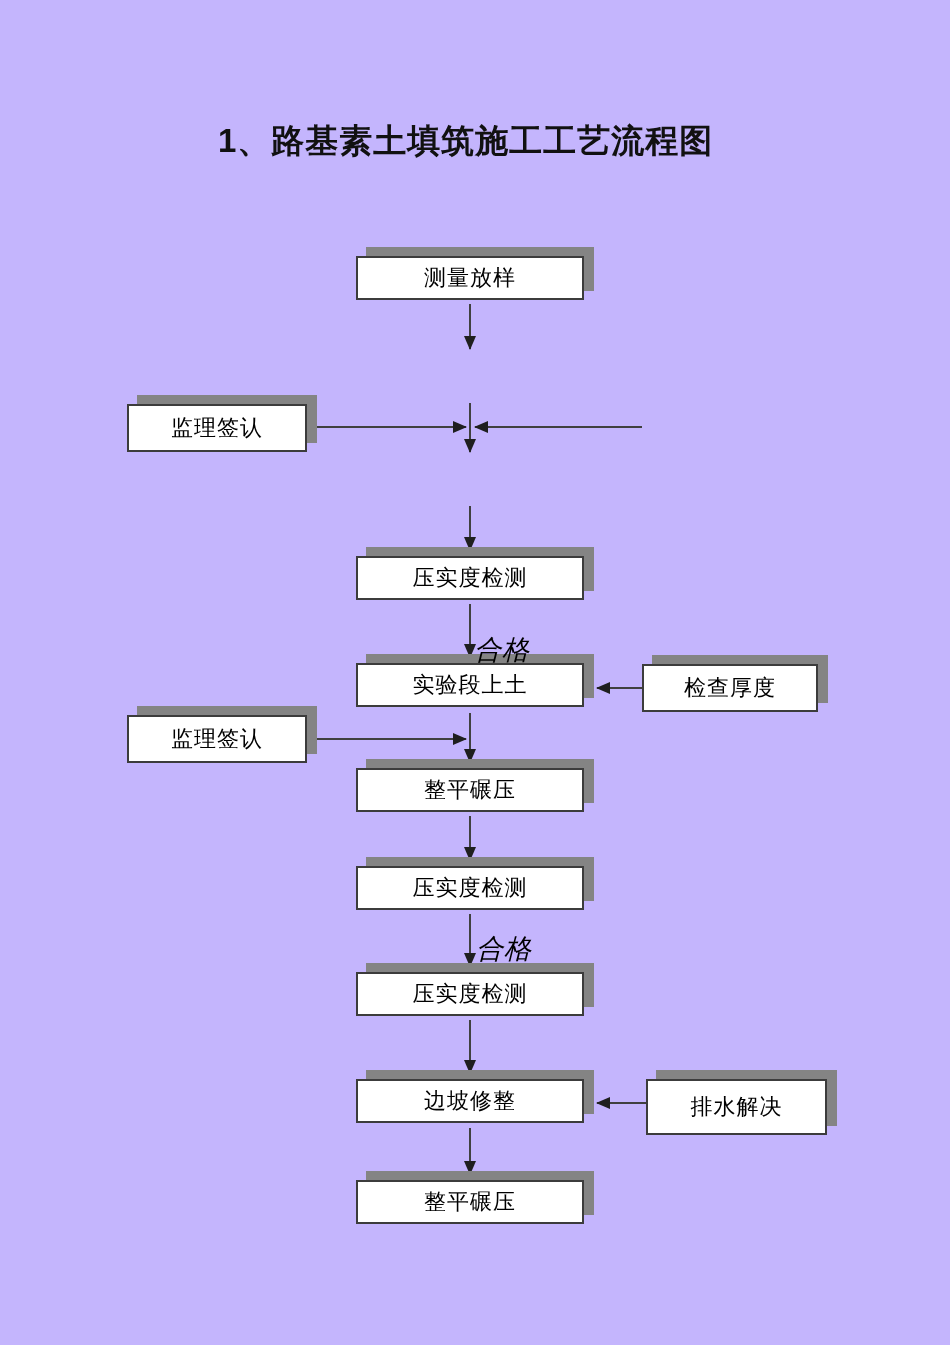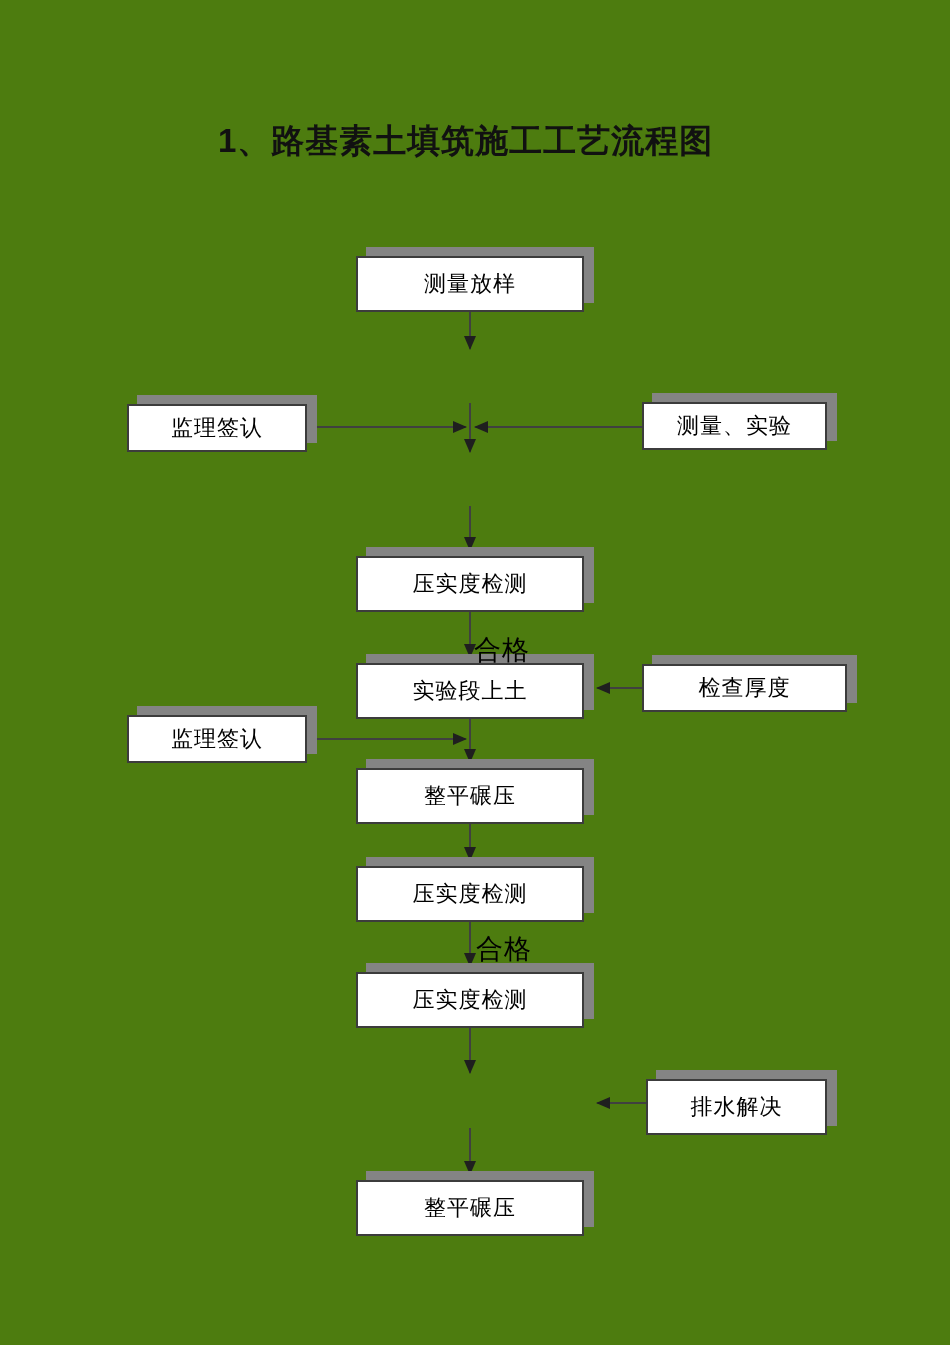--- a/index.html
+++ b/index.html
@@ -1,20 +1,20 @@
 <!DOCTYPE html>
 <html><head>
 <meta charset="utf-8">
 <style>
   html, body { margin: 0; padding: 0; background: #ffffff; }
   .page {
     position: relative;
     width: 950px;
     height: 1345px;
-    background: #4d7c0f;
+    background: #c4b5fd;
     font-family: "Liberation Sans", "DejaVu Sans", sans-serif;
     overflow: hidden;
   }
   .doc-title {
     position: absolute;
     left: 218px;
     top: 119px;
     font-size: 33px;
     font-weight: bold;
     color: #111111;
@@ -33,27 +33,28 @@
     border: 2px solid #3c3c3c;
     box-shadow: 10px -9px 0 0 #848484;
     display: flex;
     align-items: center;
     justify-content: center;
     font-size: 22px;
     color: #000000;
     letter-spacing: 1px;
     white-space: nowrap;
   }
-  .main-node  { left: 356px; width: 228px; height: 56px; }
+  .main-node  { left: 356px; width: 228px; height: 44px; }
   .edge-label {
     position: absolute;
     font-size: 27px;
     color: #000000;
     letter-spacing: 1px;
     white-space: nowrap;
+    font-style: italic;
   }
 </style>
 </head>
 <body>
 
 <div class="page">
 
   <div class="doc-title">1、路基素土填筑施工工艺流程图</div>
 
   <svg class="connector-layer" width="950" height="1345" viewBox="0 0 950 1345" xmlns="http://www.w3.org/2000/svg">
@@ -91,31 +92,31 @@
     </div>
   <div class="node main-node" style="top:768px">
       <span>整平碾压</span>
     </div>
   <div class="node main-node" style="top:866px">
       <span>压实度检测</span>
     </div>
   <div class="node main-node" style="top:972px">
       <span>压实度检测</span>
     </div>
+  <div class="node main-node" style="top:1079px">
+      <span>边坡修整</span>
+    </div>
   <div class="node main-node" style="top:1180px">
       <span>整平碾压</span>
     </div>
 
   <div class="node" style="left:127px;top:404px;width:180px;height:48px">
       <span>监理签认</span>
     </div>
-  <div class="node" style="left:642px;top:402px;width:185px;height:48px">
-      <span>测量、实验</span>
-    </div>
-  <div class="node" style="left:642px;top:664px;width:205px;height:48px">
+  <div class="node" style="left:642px;top:664px;width:176px;height:48px">
       <span>检查厚度</span>
     </div>
   <div class="node" style="left:127px;top:715px;width:180px;height:48px">
       <span>监理签认</span>
     </div>
   <div class="node" style="left:646px;top:1079px;width:181px;height:56px">
       <span>排水解决</span>
     </div>
 
   <div class="edge-label" style="left:474px;top:632px">合格</div>

